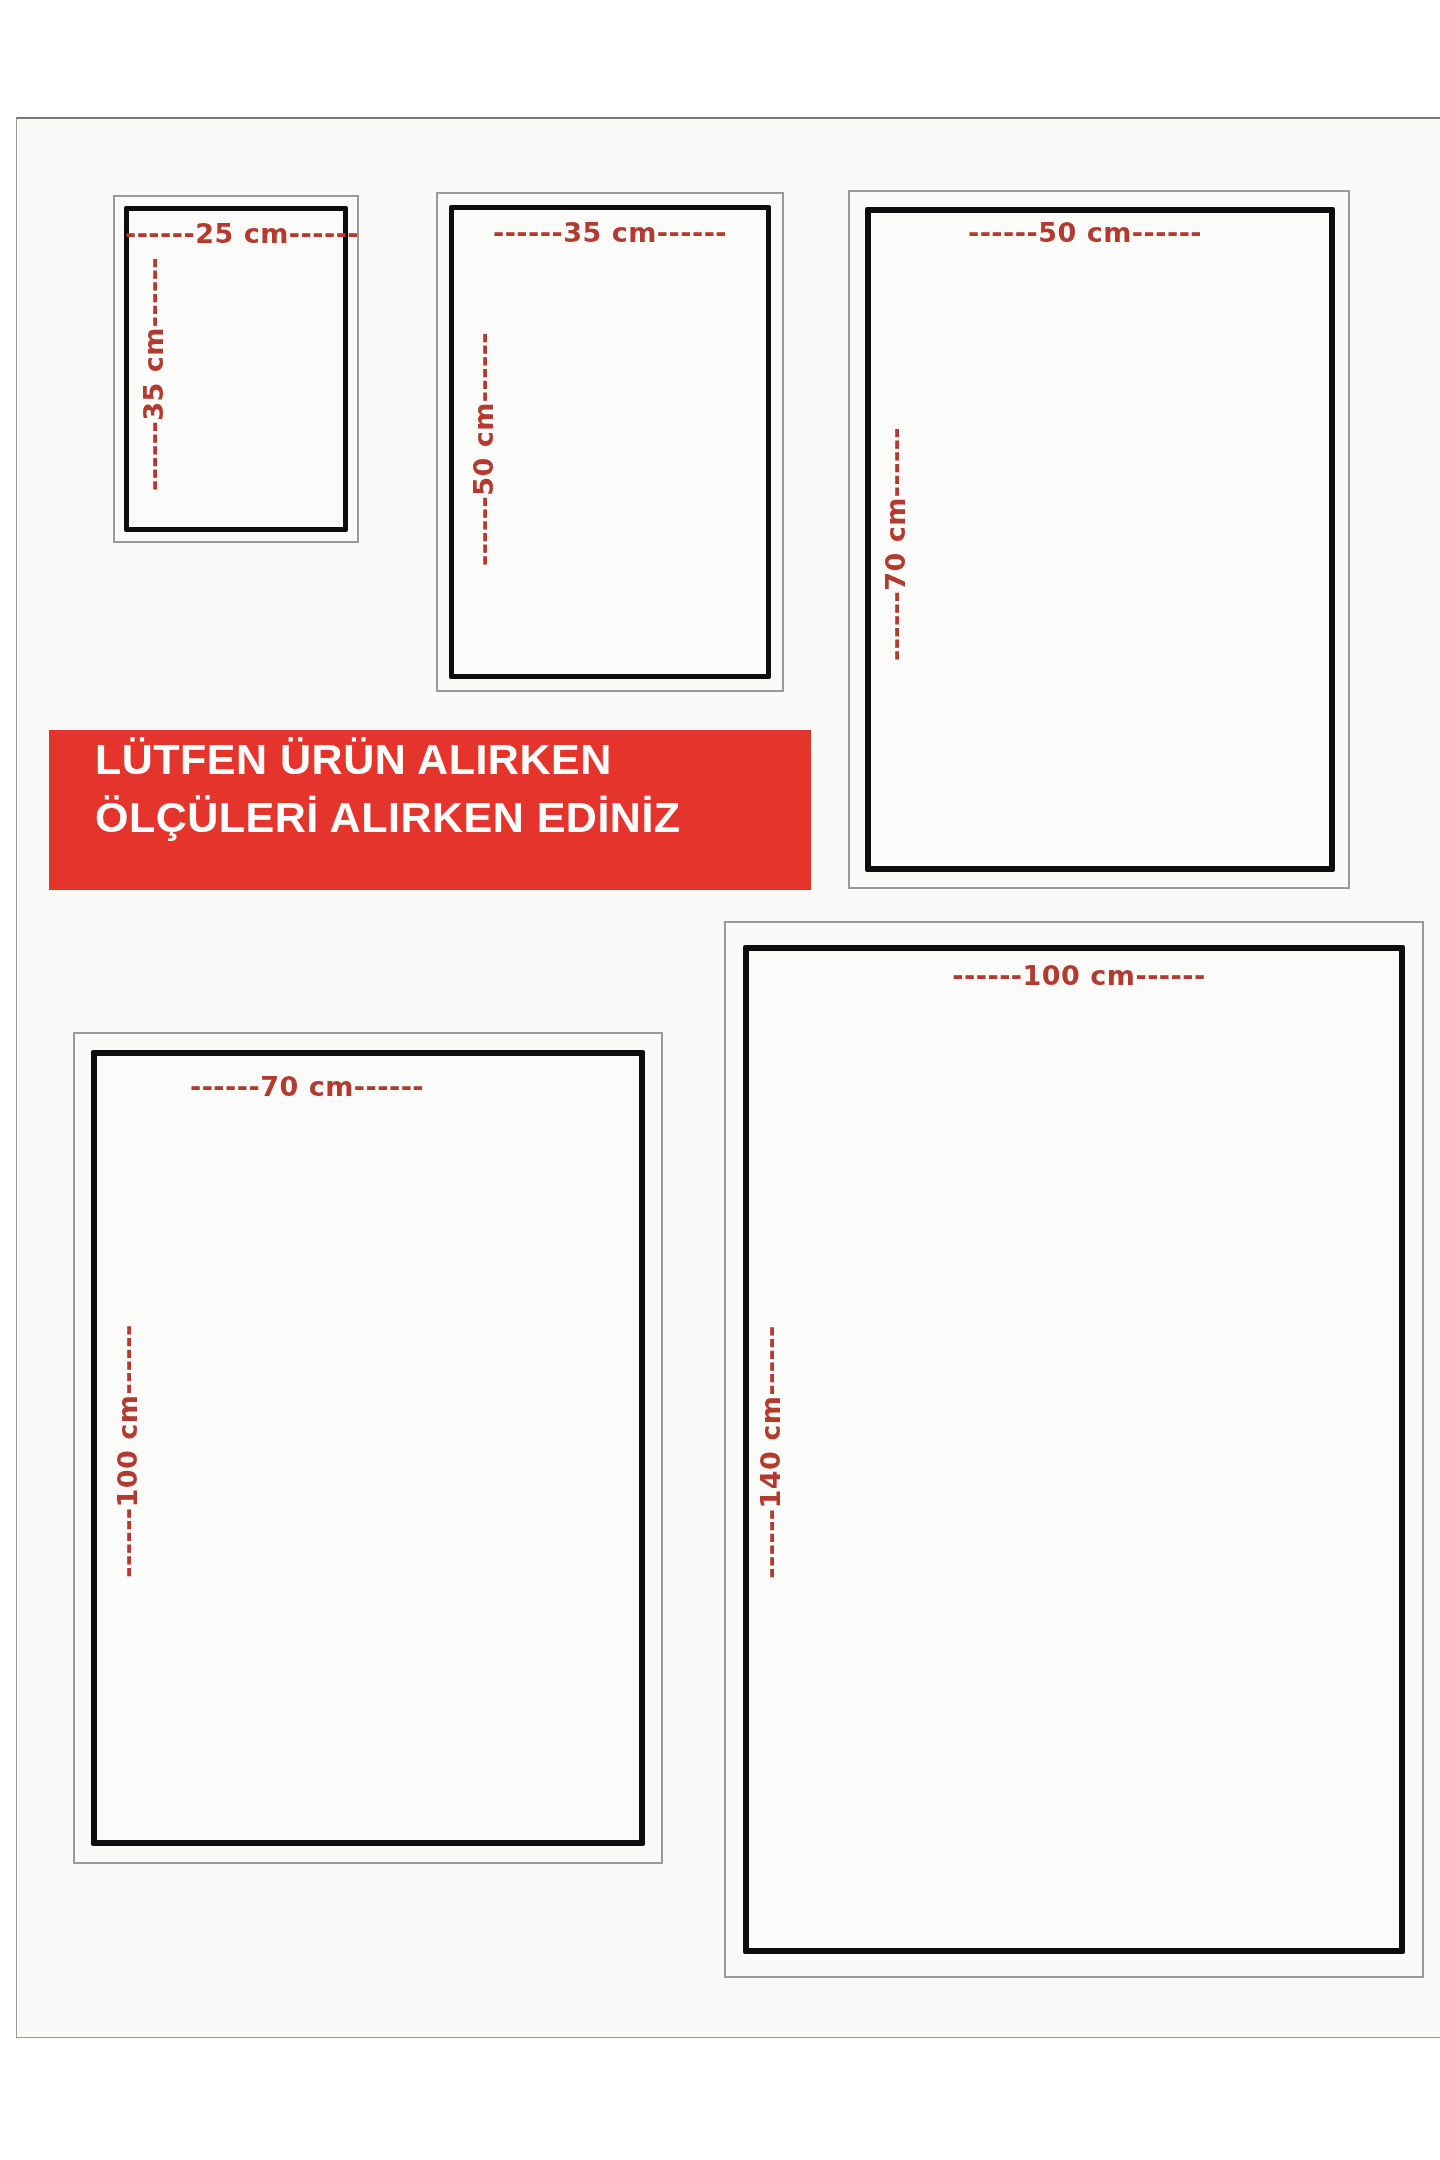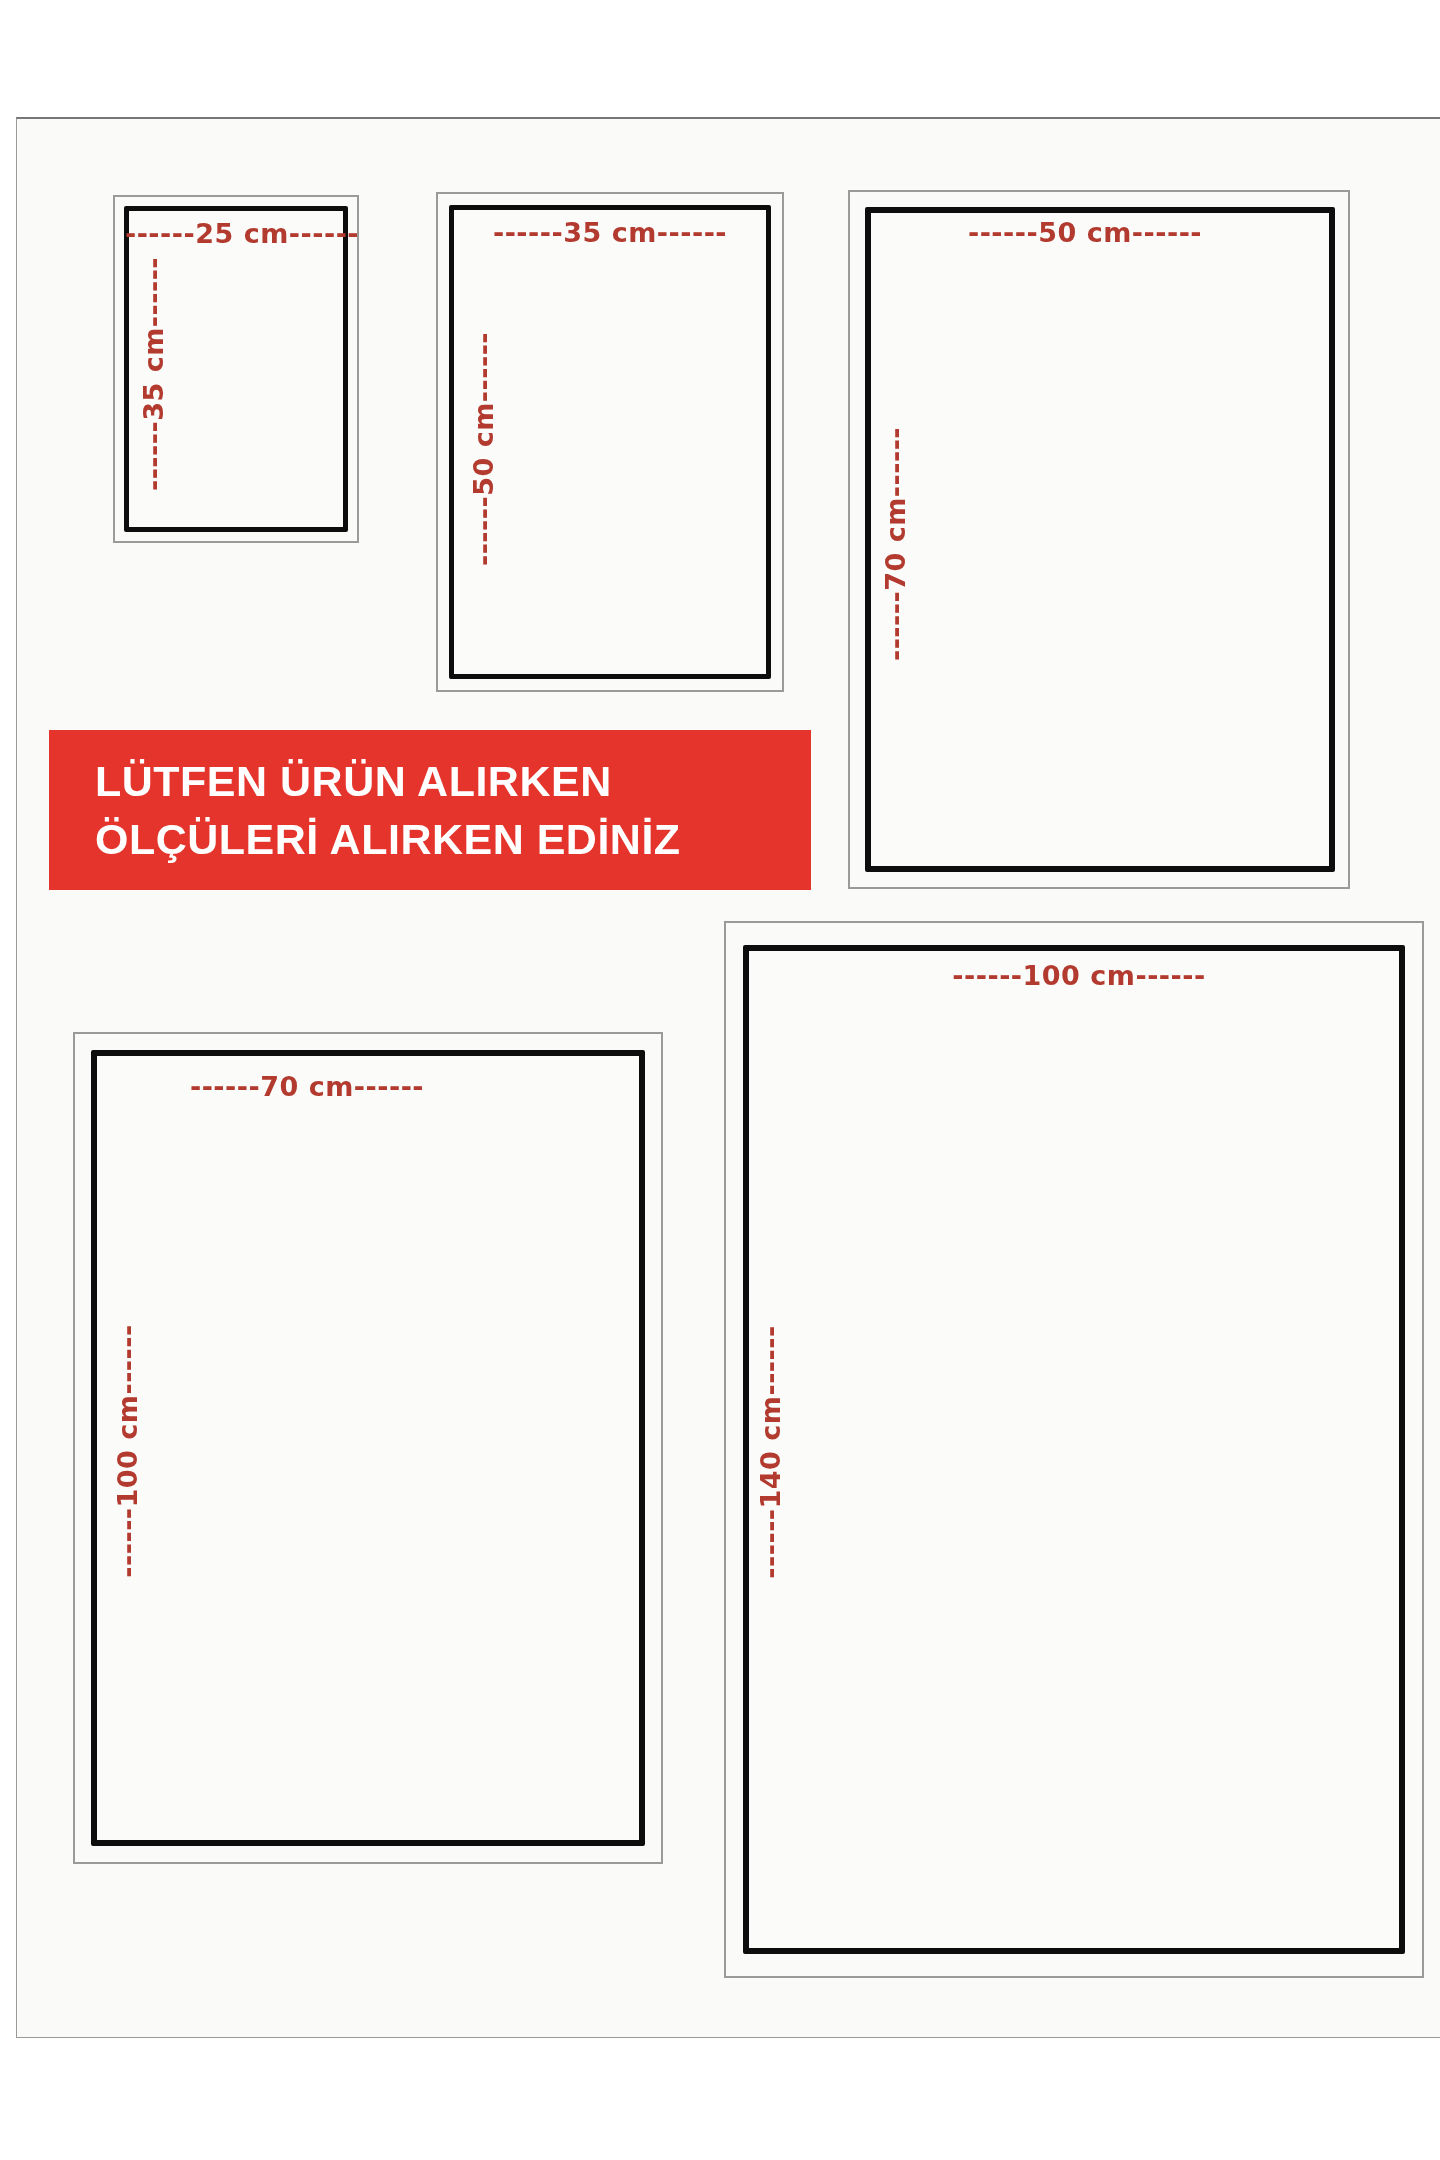--- a/index.html
+++ b/index.html
@@ -44,21 +44,21 @@
     white-space:nowrap;
     z-index:3;
   }
   .dimlabel.h{transform:translate(-50%,-50%);}
   .dimlabel.v{transform:translate(-50%,-50%) rotate(-90deg);}
 
   .banner{
     position:absolute;left:36px;top:728px;width:762px;height:160px;
     background:var(--banner-bg);
     color:var(--banner-text);
-    display:flex;flex-direction:column;justify-content:center;
+    display:flex;flex-direction:column;
     padding-left:46px;
     font-family:"Liberation Sans",sans-serif;
     font-weight:bold;
     font-size:43px;
     line-height:58px;
     letter-spacing:0.5px;
     z-index:5;
   }
 </style>
 </head>

